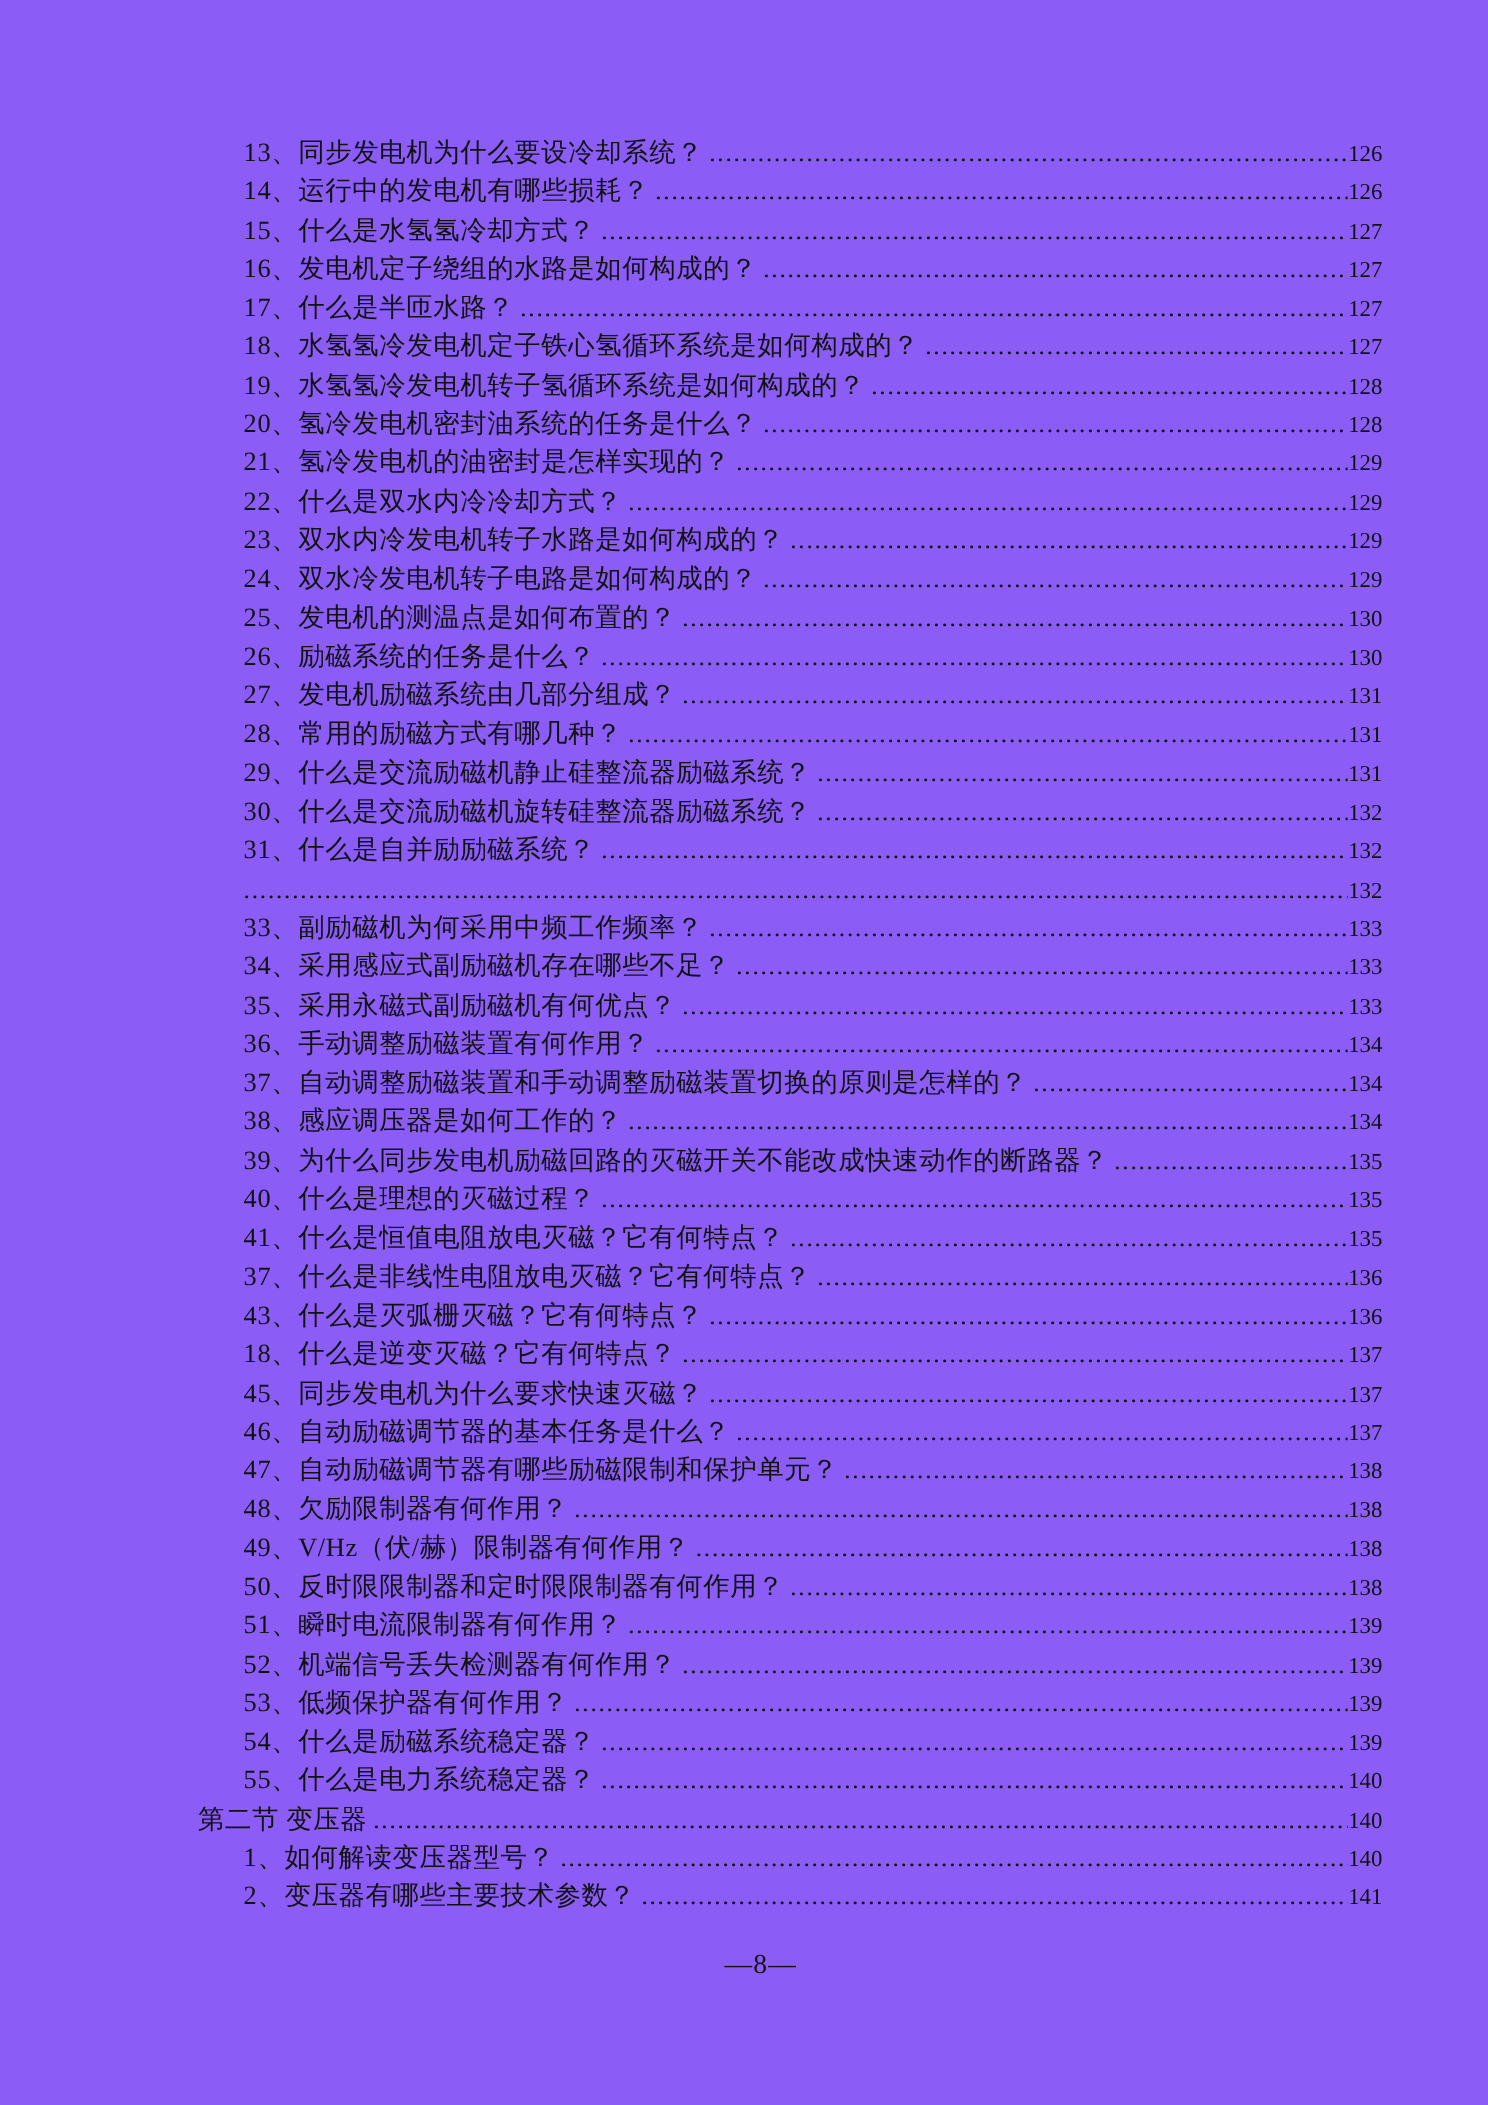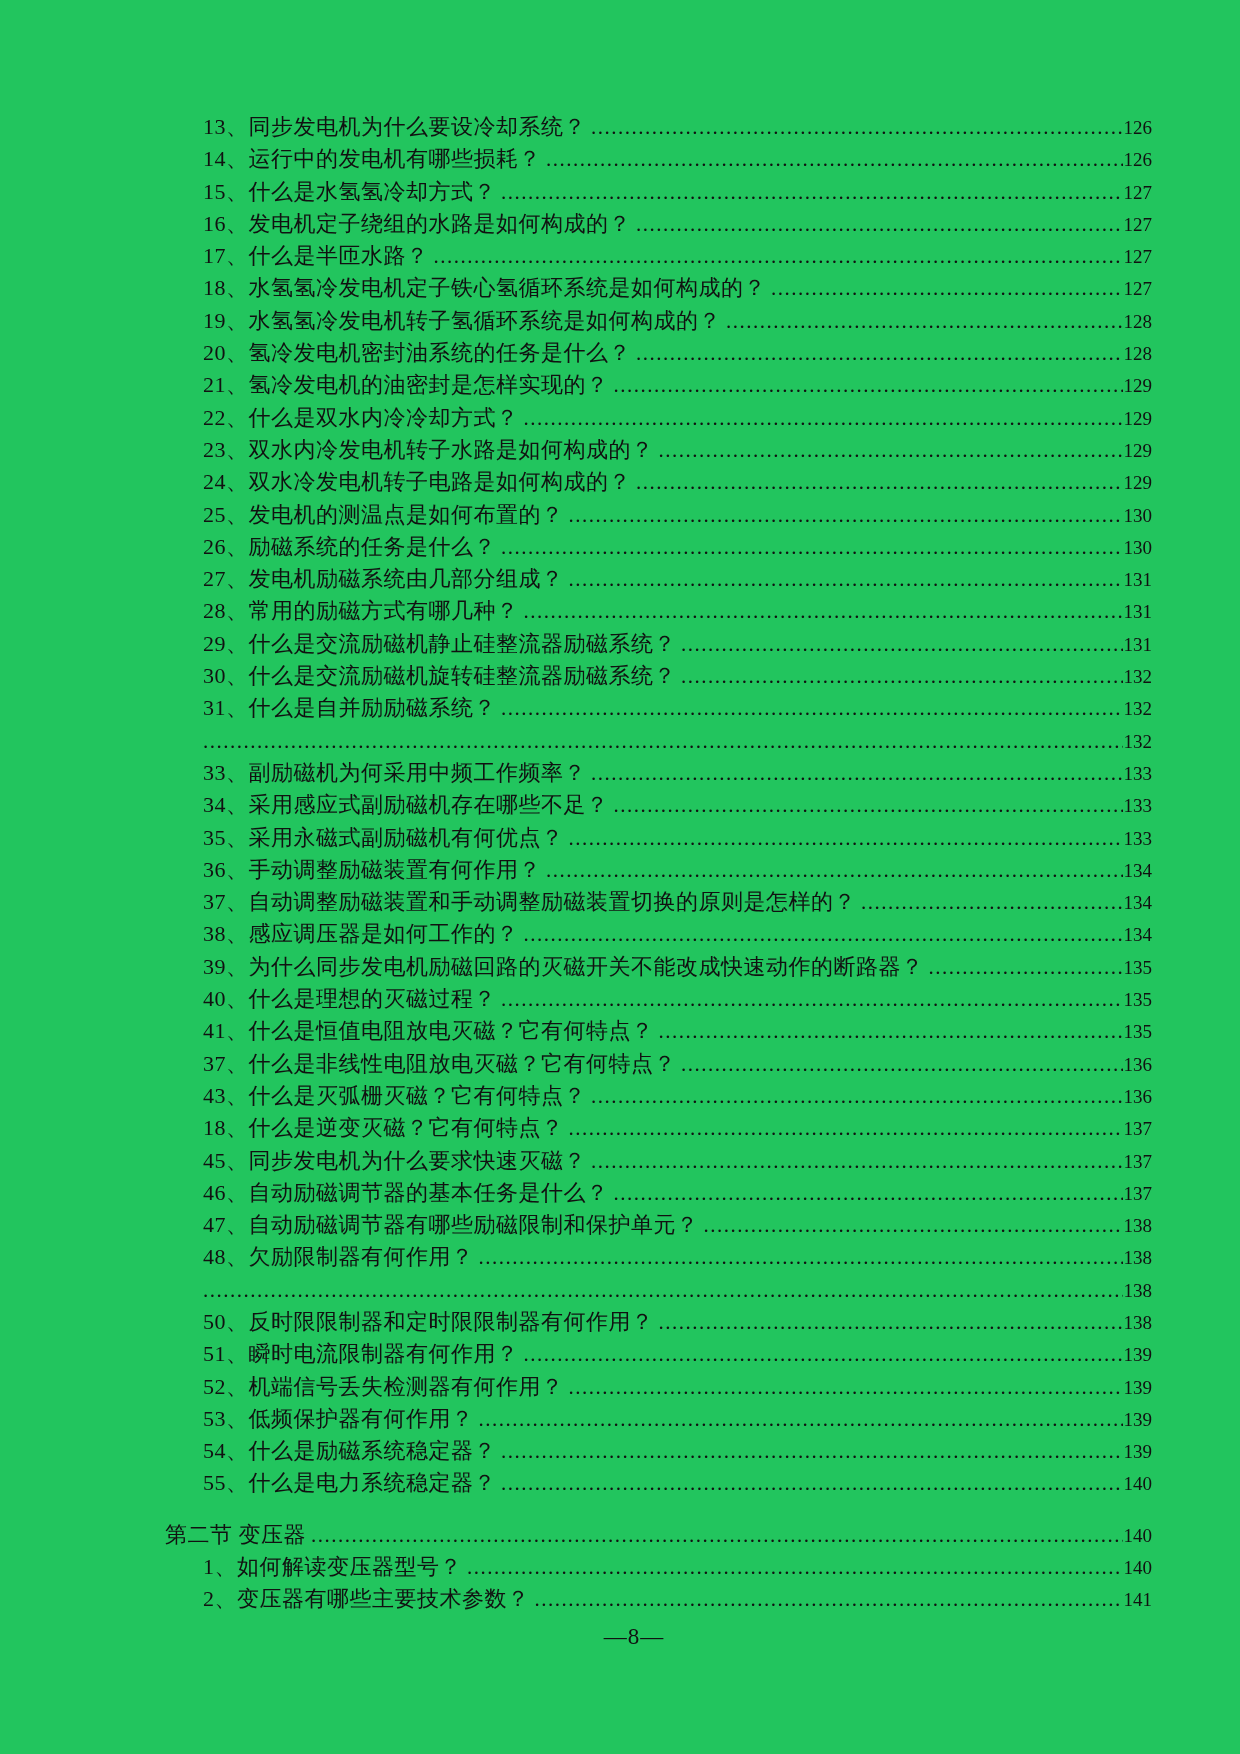--- a/index.html
+++ b/index.html
@@ -11,42 +11,41 @@
     width: 1240px;
     height: 1754px;
     position: relative;
     font-family: "Liberation Serif", "DejaVu Serif", serif;
     color: #111111;
     overflow: hidden;
   }
   .page {
     position: absolute;
     inset: 0;
-    background: #22c55e;
+    background: #8b5cf6;
   }
   .toc {
     position: absolute;
     top: 111px;
     left: 165px;
     right: 88px;
   }
   .toc-row {
     display: flex;
     align-items: baseline;
     height: 32.3px;
     line-height: 32.3px;
     font-size: 22px;
     white-space: nowrap;
   }
   .toc-row.item {
     padding-left: 38px;
   }
   .toc-row.section {
     padding-left: 0;
-    margin-top: 19px;
   }
   .toc-label {
     white-space: nowrap;
     padding-right: 5px;
     letter-spacing: 0.5px;
   }
   .toc-leader {
     flex: 1 1 auto;
     overflow: hidden;
     white-space: nowrap;
@@ -292,20 +291,21 @@
     <span class="toc-page">138</span>
   </div>
 
   <div class="toc-row item">
     <span class="toc-label">48、欠励限制器有何作用？</span>
     <span class="toc-leader"></span>
     <span class="toc-page">138</span>
   </div>
 
   <div class="toc-row item">
+    <span class="toc-label">49、V/Hz（伏/赫）限制器有何作用？</span>
     <span class="toc-leader"></span>
     <span class="toc-page">138</span>
   </div>
 
   <div class="toc-row item">
     <span class="toc-label">50、反时限限制器和定时限限制器有何作用？</span>
     <span class="toc-leader"></span>
     <span class="toc-page">138</span>
   </div>
 

